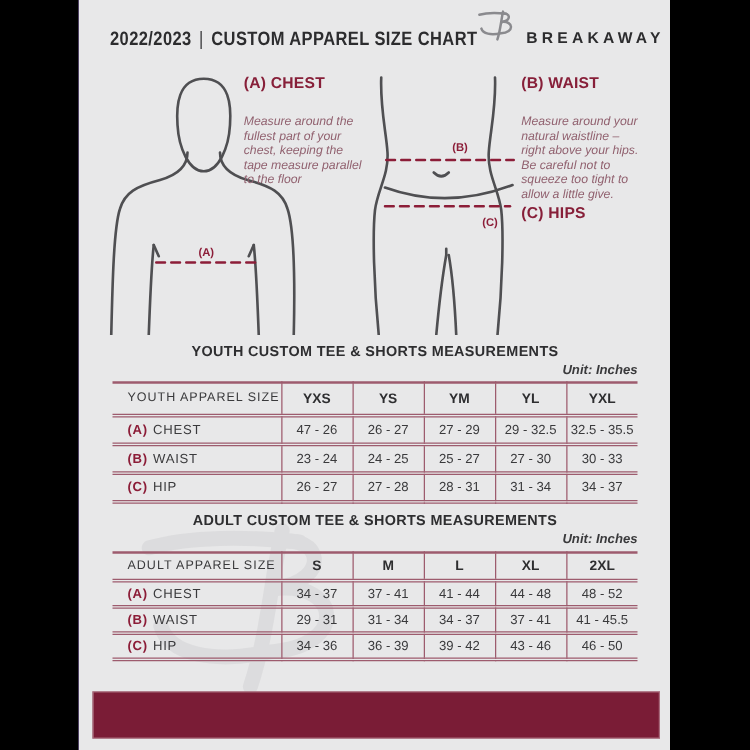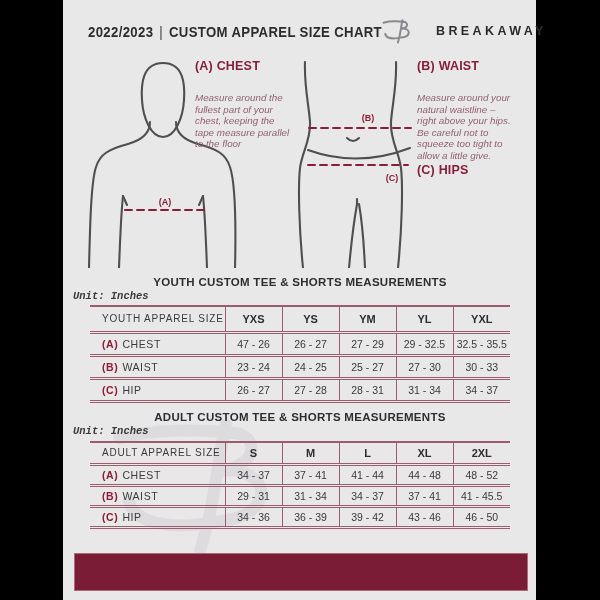--- a/index.html
+++ b/index.html
@@ -8,21 +8,21 @@
   .pillar{position:absolute;top:0;height:600px;background:#000;}
   .pillar.left{left:0;width:63px;}
   .pillar.right{left:536px;width:64px;}
   .doc{position:absolute;left:63px;top:0;width:473px;height:600px;background:#e8e8e9;}
 
   
   .doc-title{position:absolute;left:25px;top:23px;white-space:nowrap;
              font-weight:bold;font-size:15.5px;color:#2c2c2e;letter-spacing:.4px;
              transform:scaleX(.85);transform-origin:left center;}
   .doc-title .sep{margin:0 7px;font-weight:normal;color:#3a3a3c;}
-  .brand-wrap{position:absolute;left:318px;top:14px;display:flex;align-items:center;gap:22px;}
+  .brand-wrap{position:absolute;left:318px;top:3px;display:flex;align-items:flex-end;gap:7px;}
   .brand-text{font-weight:bold;font-size:12.5px;letter-spacing:3.4px;color:#2c2c2e;}
 
   
   .guide{position:absolute;width:112px;}
   .guide-heading{font-weight:bold;font-size:12.5px;color:#871f39;letter-spacing:.2px;}
   .guide-text{margin-top:19px;font-style:italic;font-size:9.8px;line-height:11.6px;
               color:#91616f;white-space:pre-line;}
   .guide.a{left:132px;top:59px;}
   .guide.b{left:354px;top:59px;}
   .guide.c{left:354px;top:163px;}
@@ -30,22 +30,22 @@
   .fig{position:absolute;}
   .fig path,.fig ellipse,.fig line{fill:none;stroke:#4f4f52;stroke-width:2.1;
        stroke-linecap:round;stroke-linejoin:round;}
   .fig .dash{stroke:#8c1d38;stroke-width:2;stroke-dasharray:7 5;}
   .fig text{font-family:"Liberation Sans", sans-serif;font-weight:bold;font-size:9px;
        fill:#8c1d38;}
 
   
   .sec-title{position:absolute;left:27px;width:420px;text-align:center;
              font-weight:bold;font-size:11.5px;color:#2e2e30;letter-spacing:.3px;}
-  .sec-unit{position:absolute;left:10px;width:420px;text-align:left;
-            font-style:italic;font-size:10.5px;color:#3a3a3c;font-weight:bold;font-family:Liberation Mono, monospace;}
+  .sec-unit{position:absolute;left:27px;width:420px;text-align:right;
+            font-style:italic;font-size:10.5px;color:#3a3a3c;font-weight:bold;}
   .table-wrap{position:absolute;left:27px;width:420px;}
   table{width:420px;border-collapse:collapse;table-layout:fixed;
         border-top:2px solid #9d5b6e;border-bottom:3px double #9d5b6e;}
   tbody tr{border-top:3px double #9d5b6e;}
   th,td{padding:0;vertical-align:middle;}
   .lblcell{text-align:left;padding-left:12px;font-size:10.5px;color:#3a3a3c;letter-spacing:.6px;}
   .rkey{color:#8c1d38;font-weight:bold;margin-right:4px;}
   .hlbl{font-weight:normal;font-size:10px;letter-spacing:.8px;color:#3a3a3c;text-align:left;padding-left:12px;margin-top:47px;}
   .szcol{border-left:1.5px solid #9d5b6e;font-weight:bold;font-size:11px;color:#2e2e30;text-align:center;}
   .val{border-left:1.5px solid #9d5b6e;font-size:10.5px;color:#3a3a3c;text-align:center;}

